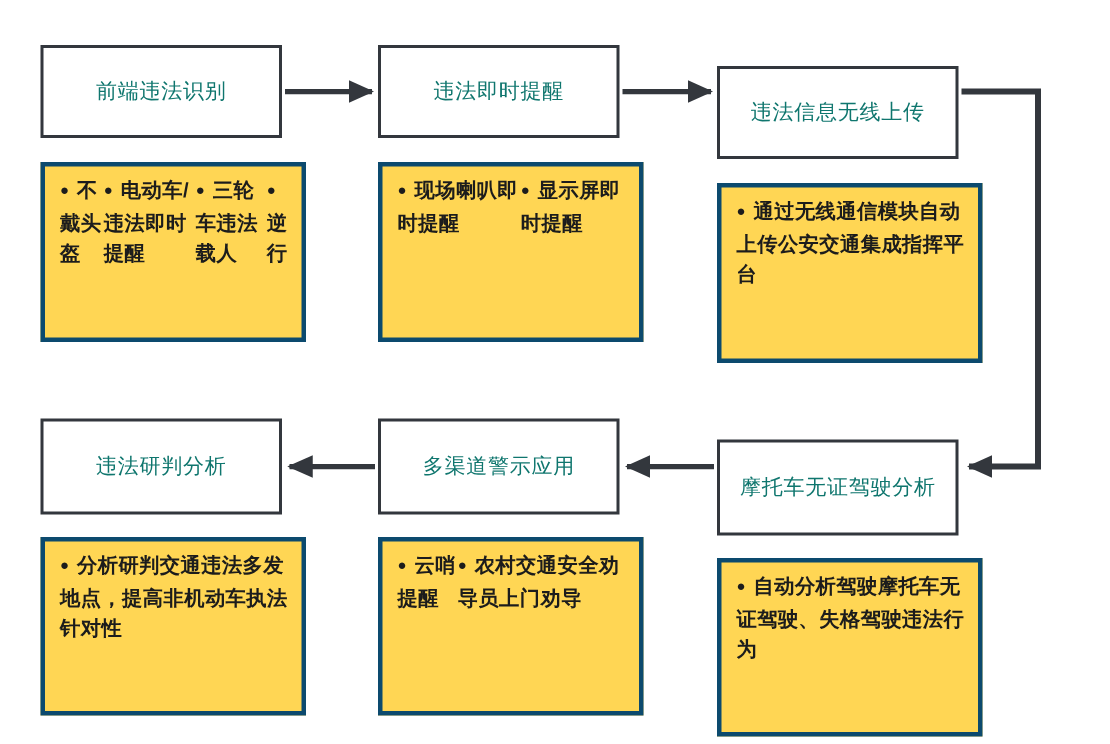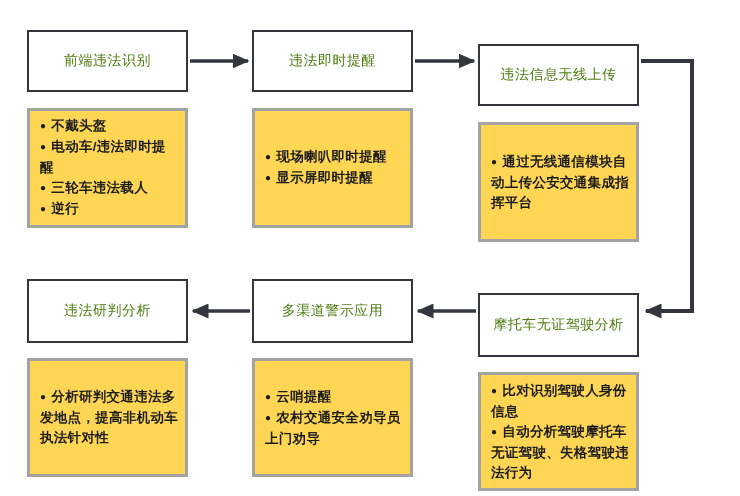--- a/index.html
+++ b/index.html
@@ -17,33 +17,33 @@
     height: 62px;
     background: #ffffff;
     border: 2.5px solid #33373d;
     box-sizing: border-box;
     display: flex;
     align-items: center;
     justify-content: center;
   }
   .hbox span {
     font-size: 14px;
-    color: #4d7c0f;
+    color: #0f766e;
     font-weight: 500;
     letter-spacing: 0.5px;
     white-space: nowrap;
   }
   .ybox {
     position: absolute;
-    width: 161px;
+    width: 177px;
     background: #ffd654;
-    border: 3px solid #a3a3a3;
+    border: 3px solid #0c4a6e;
     box-sizing: border-box;
     display: flex;
-    flex-direction: column;
+    flex-direction: row;
     justify-content: center;
     padding: 6px 6px 6px 10px;
   }
   .bullet {
     font-size: 13.5px;
     line-height: 20px;
     font-weight: 700;
     color: #1c1c1c;
     letter-spacing: 0.3px;
   }
@@ -122,17 +122,16 @@
   </div>
 
   <div class="ybox col2 yrow2">
     <div class="bullet"><span class="dot">●</span><span>云哨提醒</span></div>
     <div class="bullet"><span class="dot">●</span><span>农村交通安全劝导员上门劝导</span></div>
   </div>
   <div class="ybox col1 yrow2">
     <div class="bullet"><span class="dot">●</span><span>分析研判交通违法多发地点，提高非机动车执法针对性</span></div>
   </div>
   <div class="ybox col3 yrow2">
-    <div class="bullet"><span class="dot">●</span><span>比对识别驾驶人身份信息</span></div>
     <div class="bullet"><span class="dot">●</span><span>自动分析驾驶摩托车无证驾驶、失格驾驶违法行为</span></div>
   </div>
 
 </div>
 
 </body></html>

